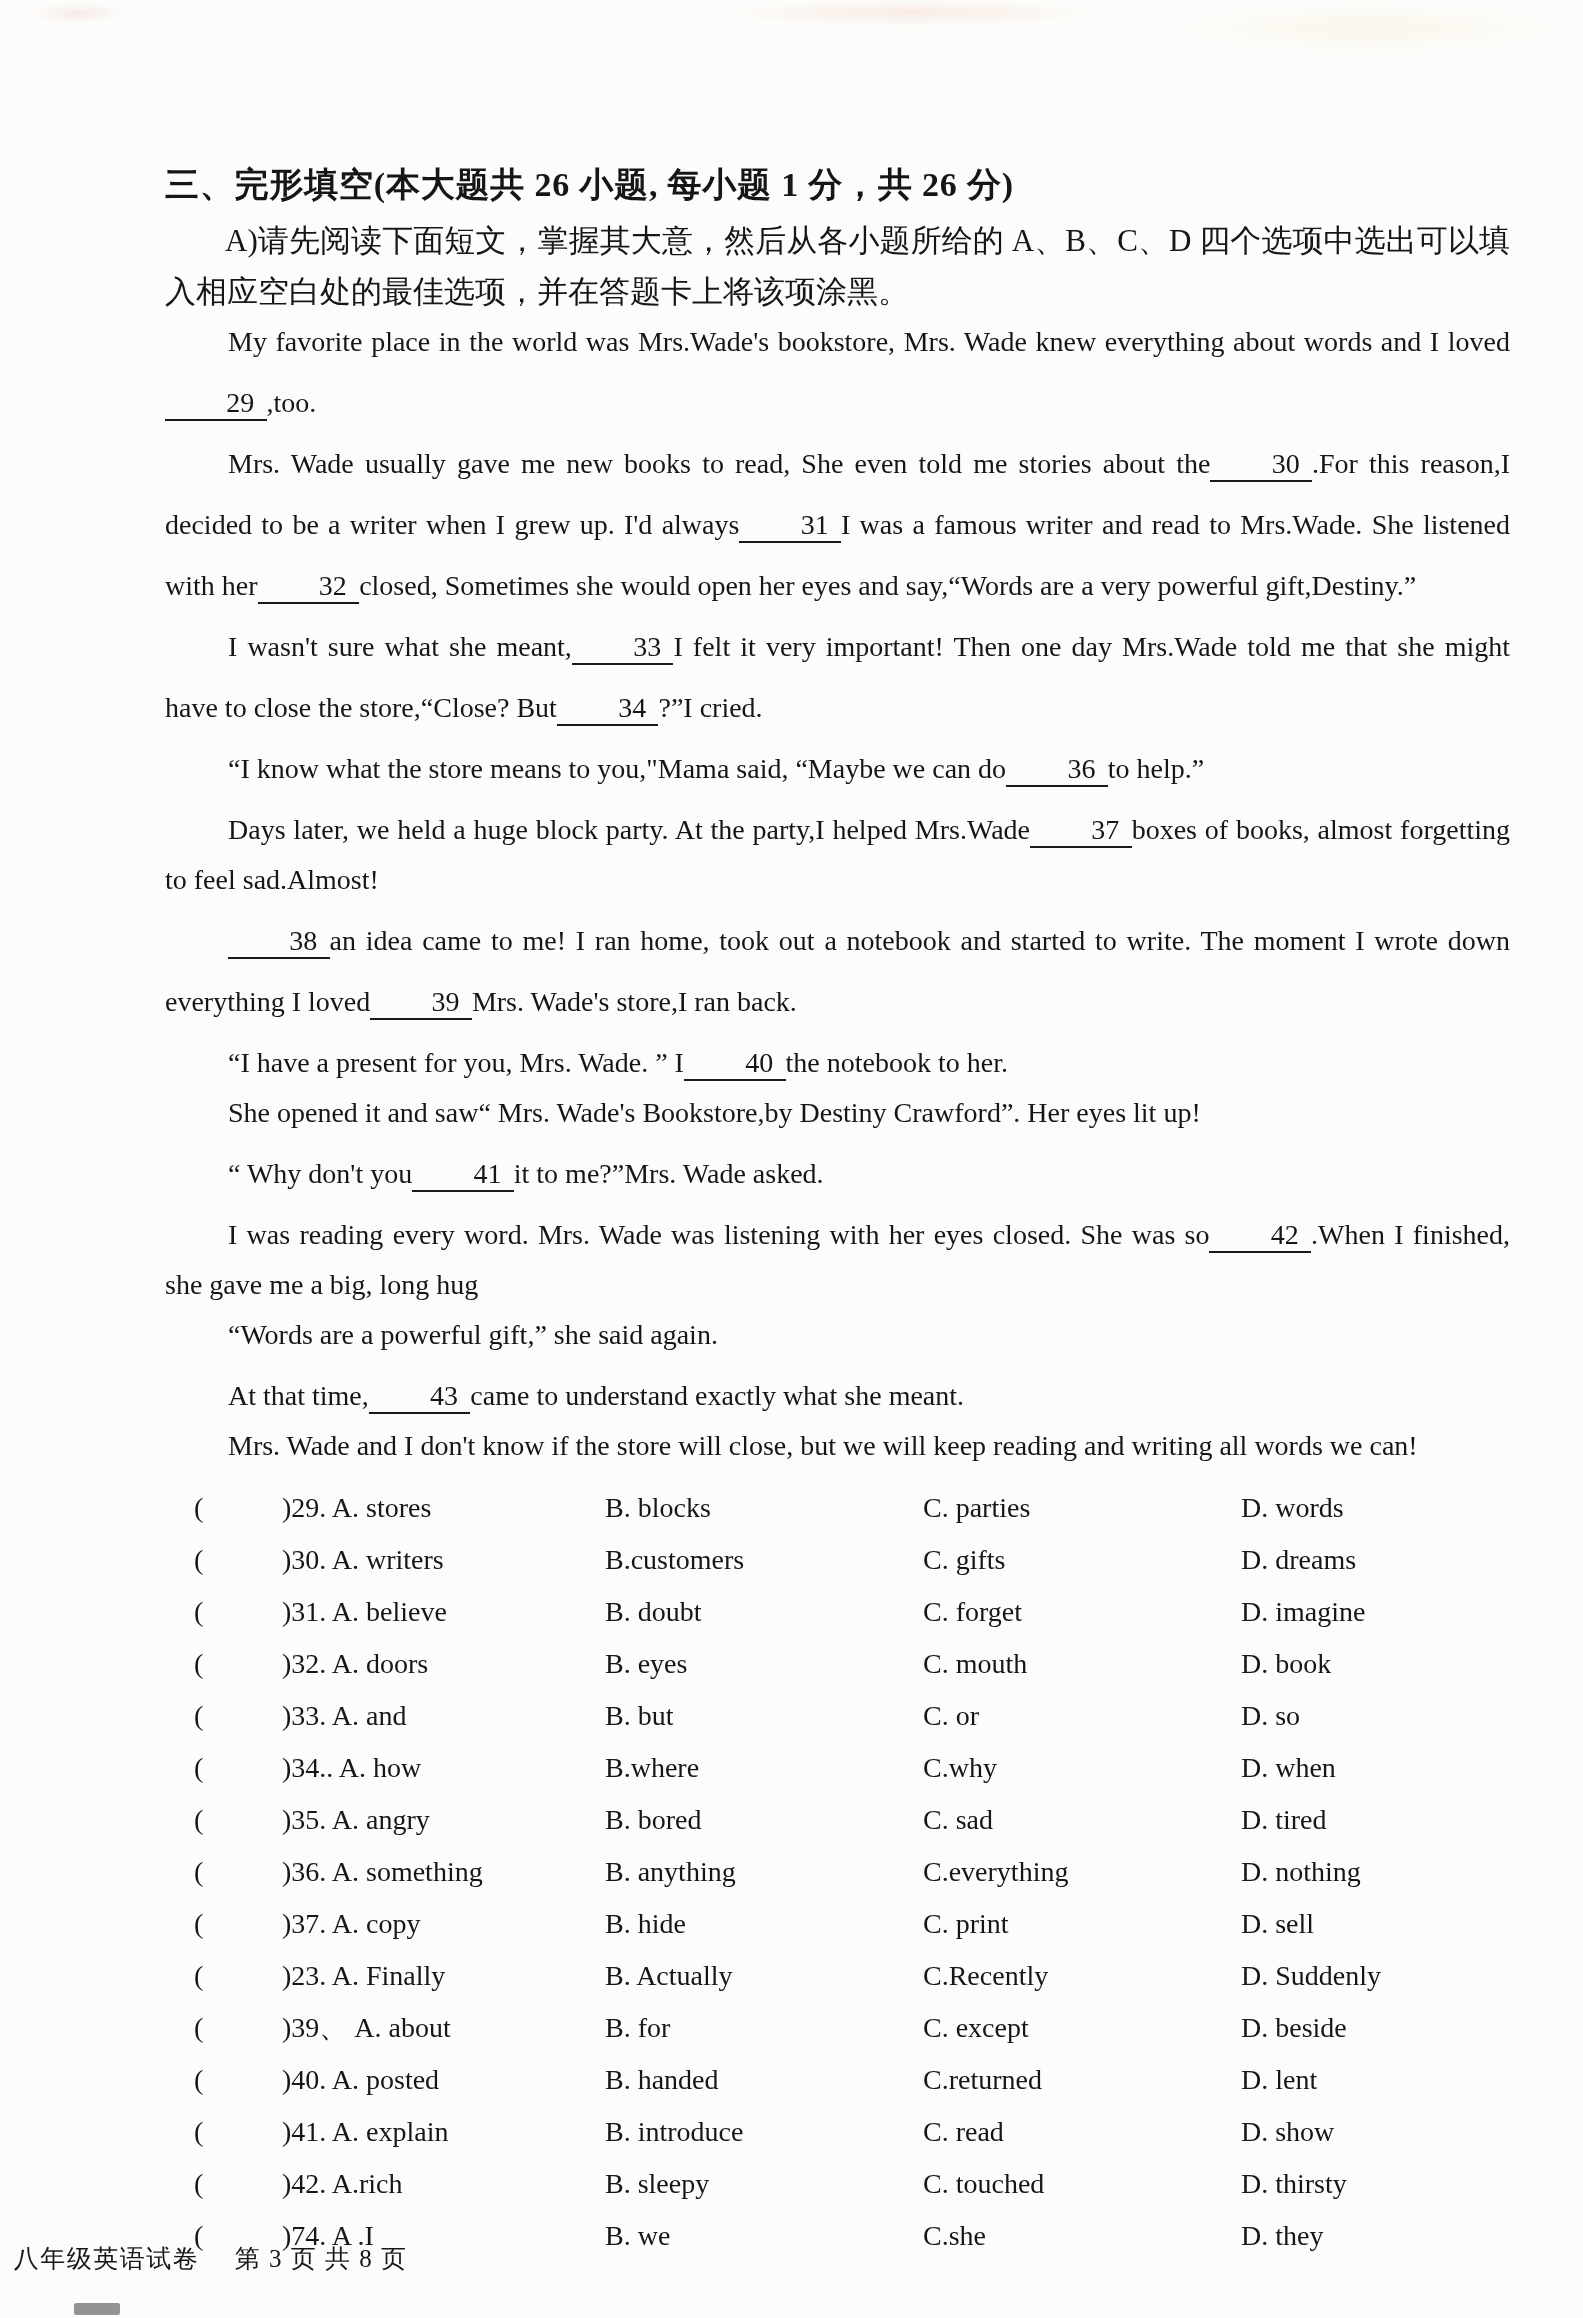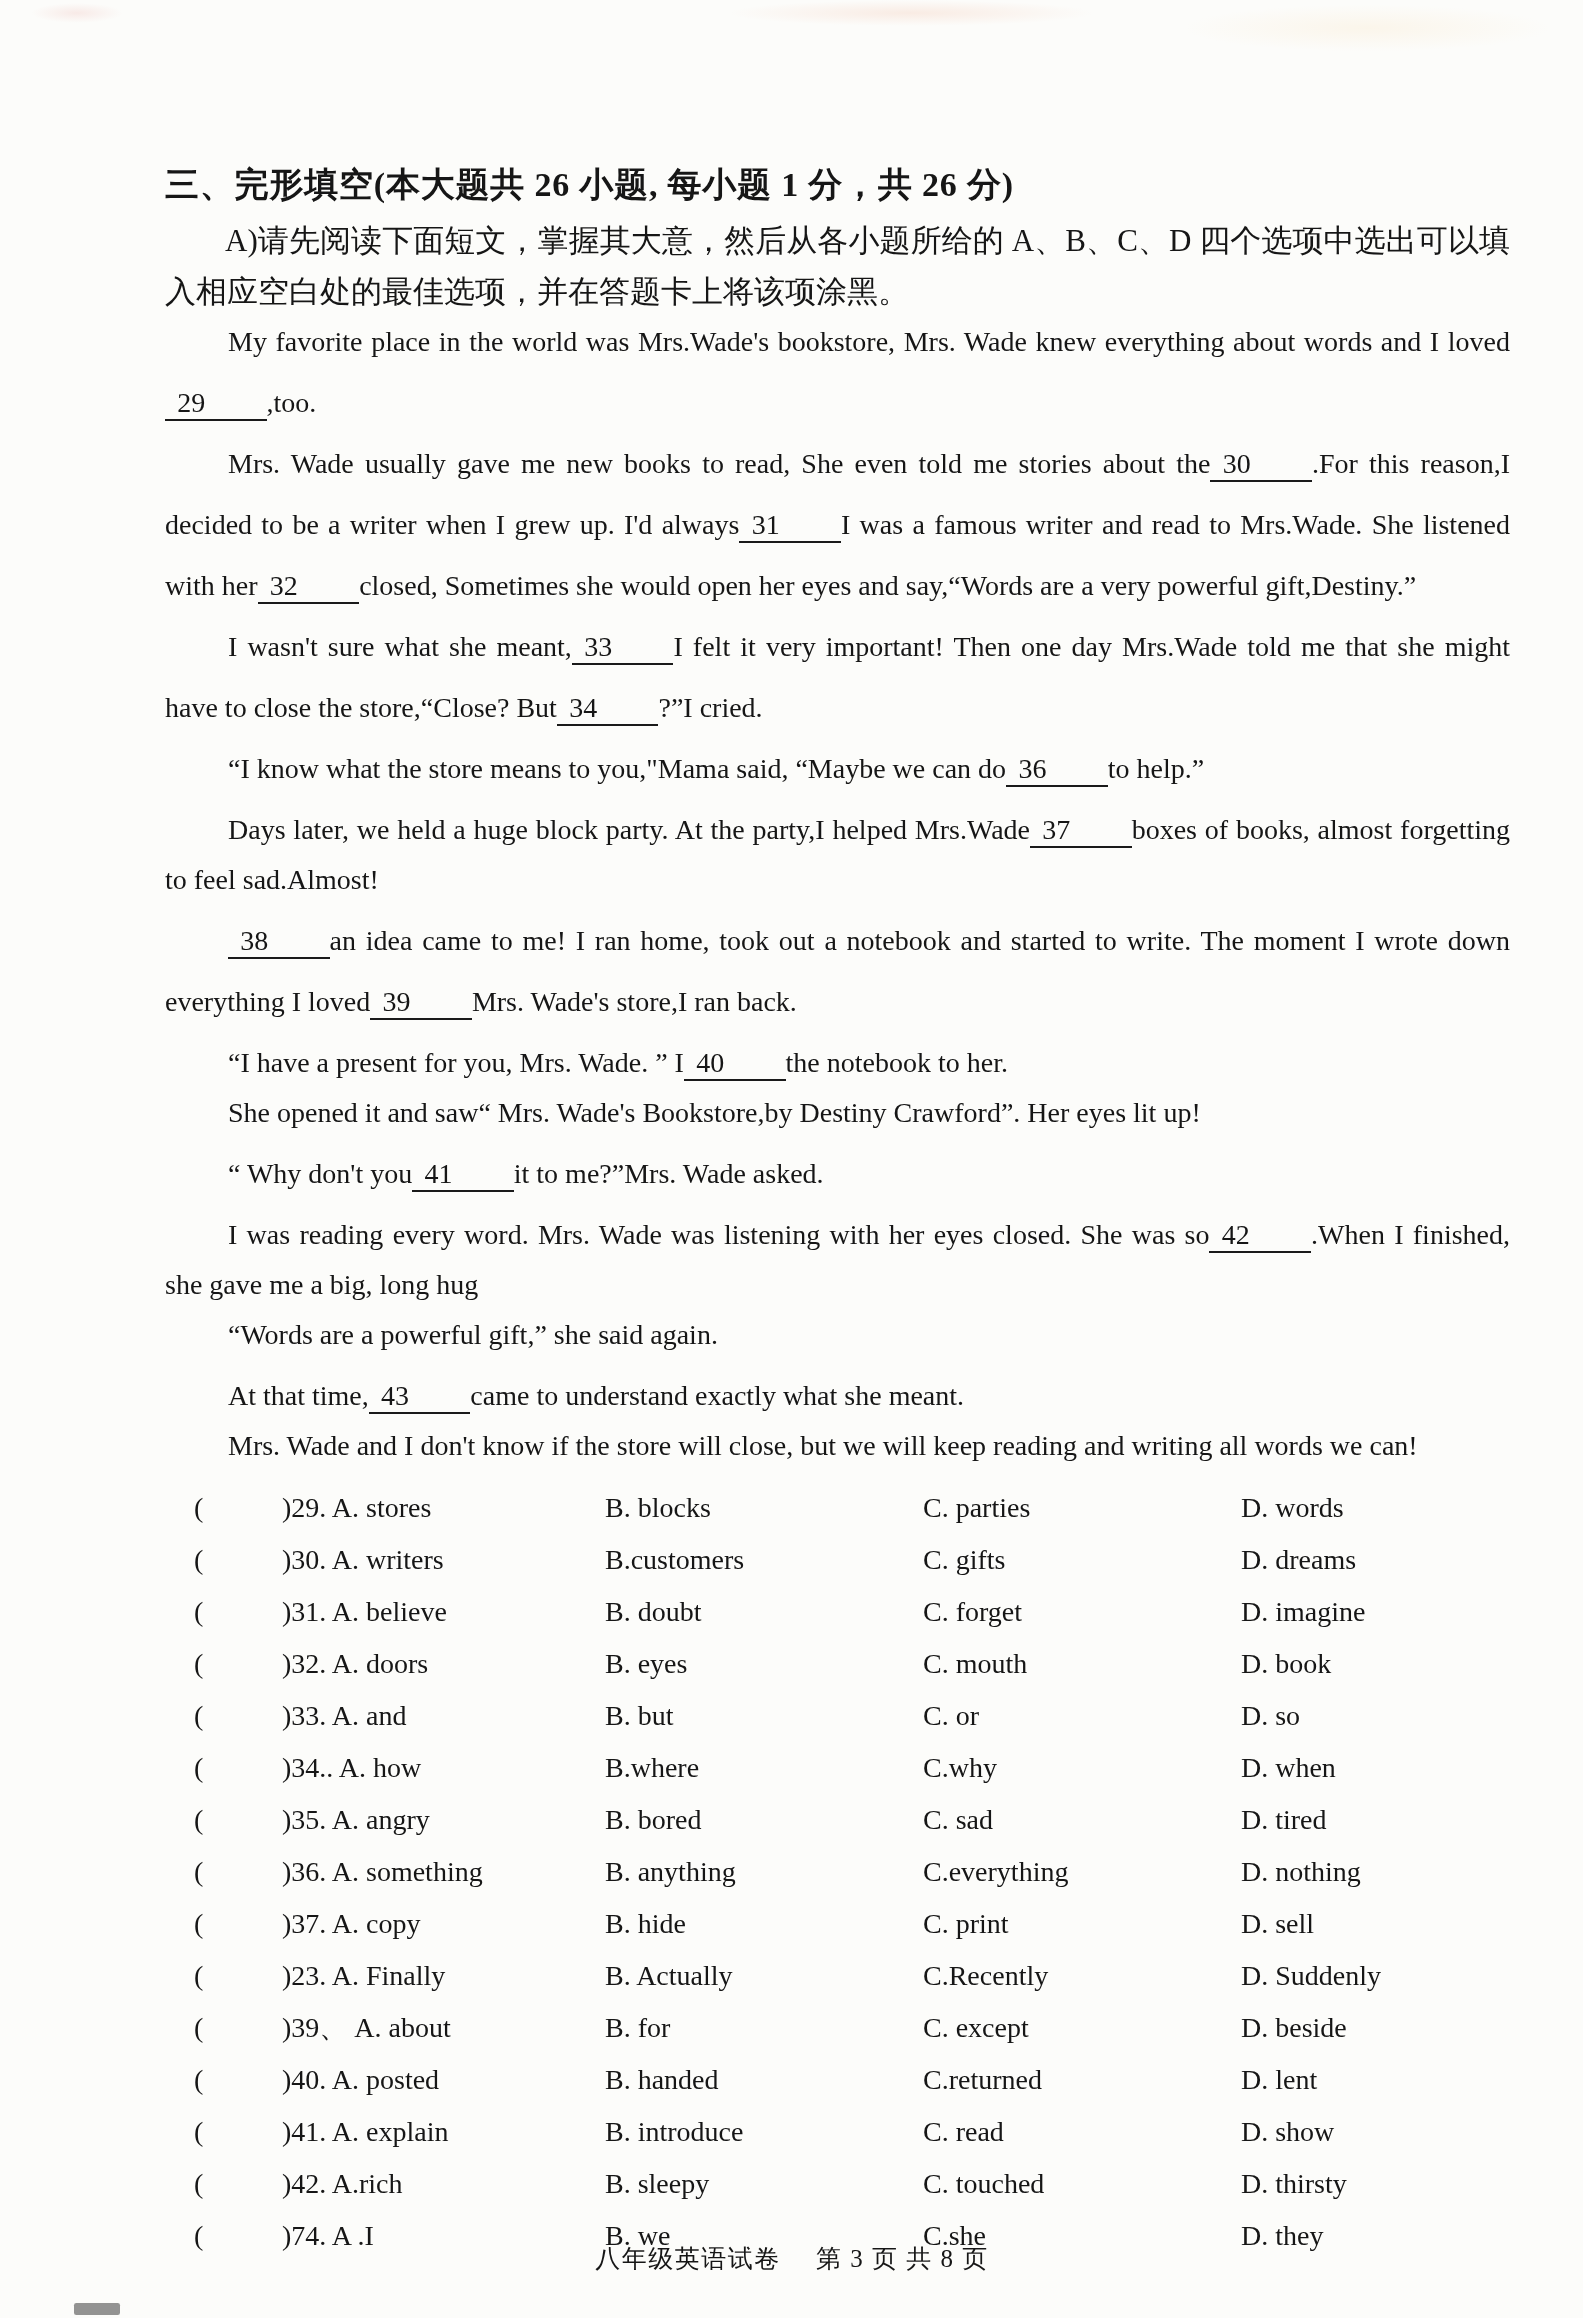--- a/index.html
+++ b/index.html
@@ -35,40 +35,40 @@
     line-height:50px;
     margin:0;
     text-indent:63px;
     text-align:justify;
   }
   .blank{
     display:inline-block;
     min-width:77px;
     padding:0 12.3px 0;
     border-bottom:2.3px solid #1a1a1a;
-    text-align:left;
+    text-align:right;
     text-indent:0;
     line-height:1.1;
     margin-top:21px;
   }
   .options{margin-top:10.7px;}
   .opt-row{
     display:grid;
     grid-template-columns:88px 323px 318px 318px 1fr;
     padding-left:29px;
     height:52px;
     align-items:center;
     font-size:28px;
   }
   .opt-row span{white-space:nowrap;}
   .footer{
     position:absolute;
     left:0;right:0;
     top:2242px;
-    text-align:center;
+    text-align:left;
     font-size:25px;
     letter-spacing:1.5px;
   }
   .footer span{margin:0 13.8px;}
   
   .smear-a{
     position:absolute;left:727px;top:0px;width:368px;height:26px;
     background:radial-gradient(ellipse at center,rgba(245,215,200,.45),rgba(245,215,200,0) 70%);
   }
   .smear-b{

